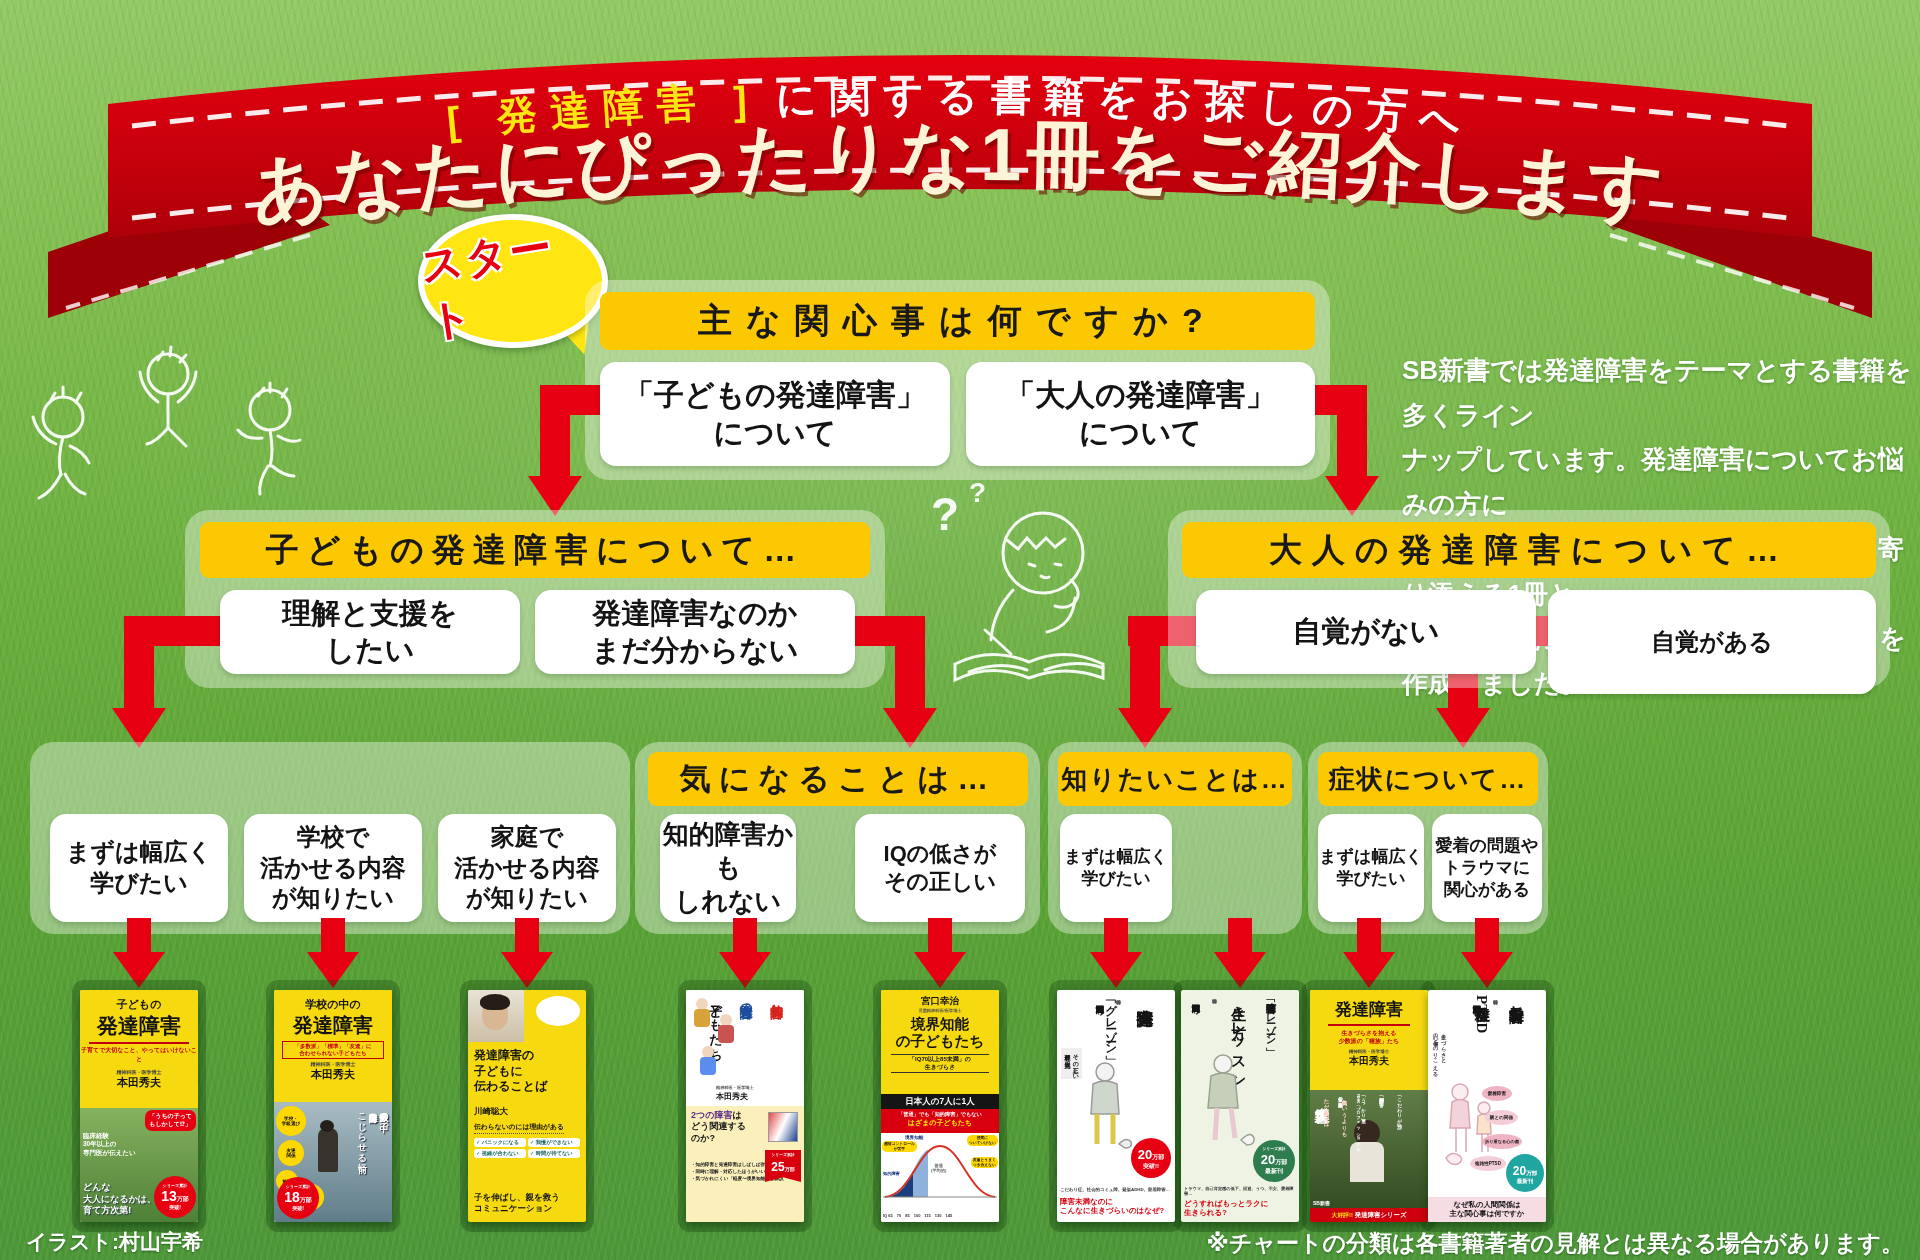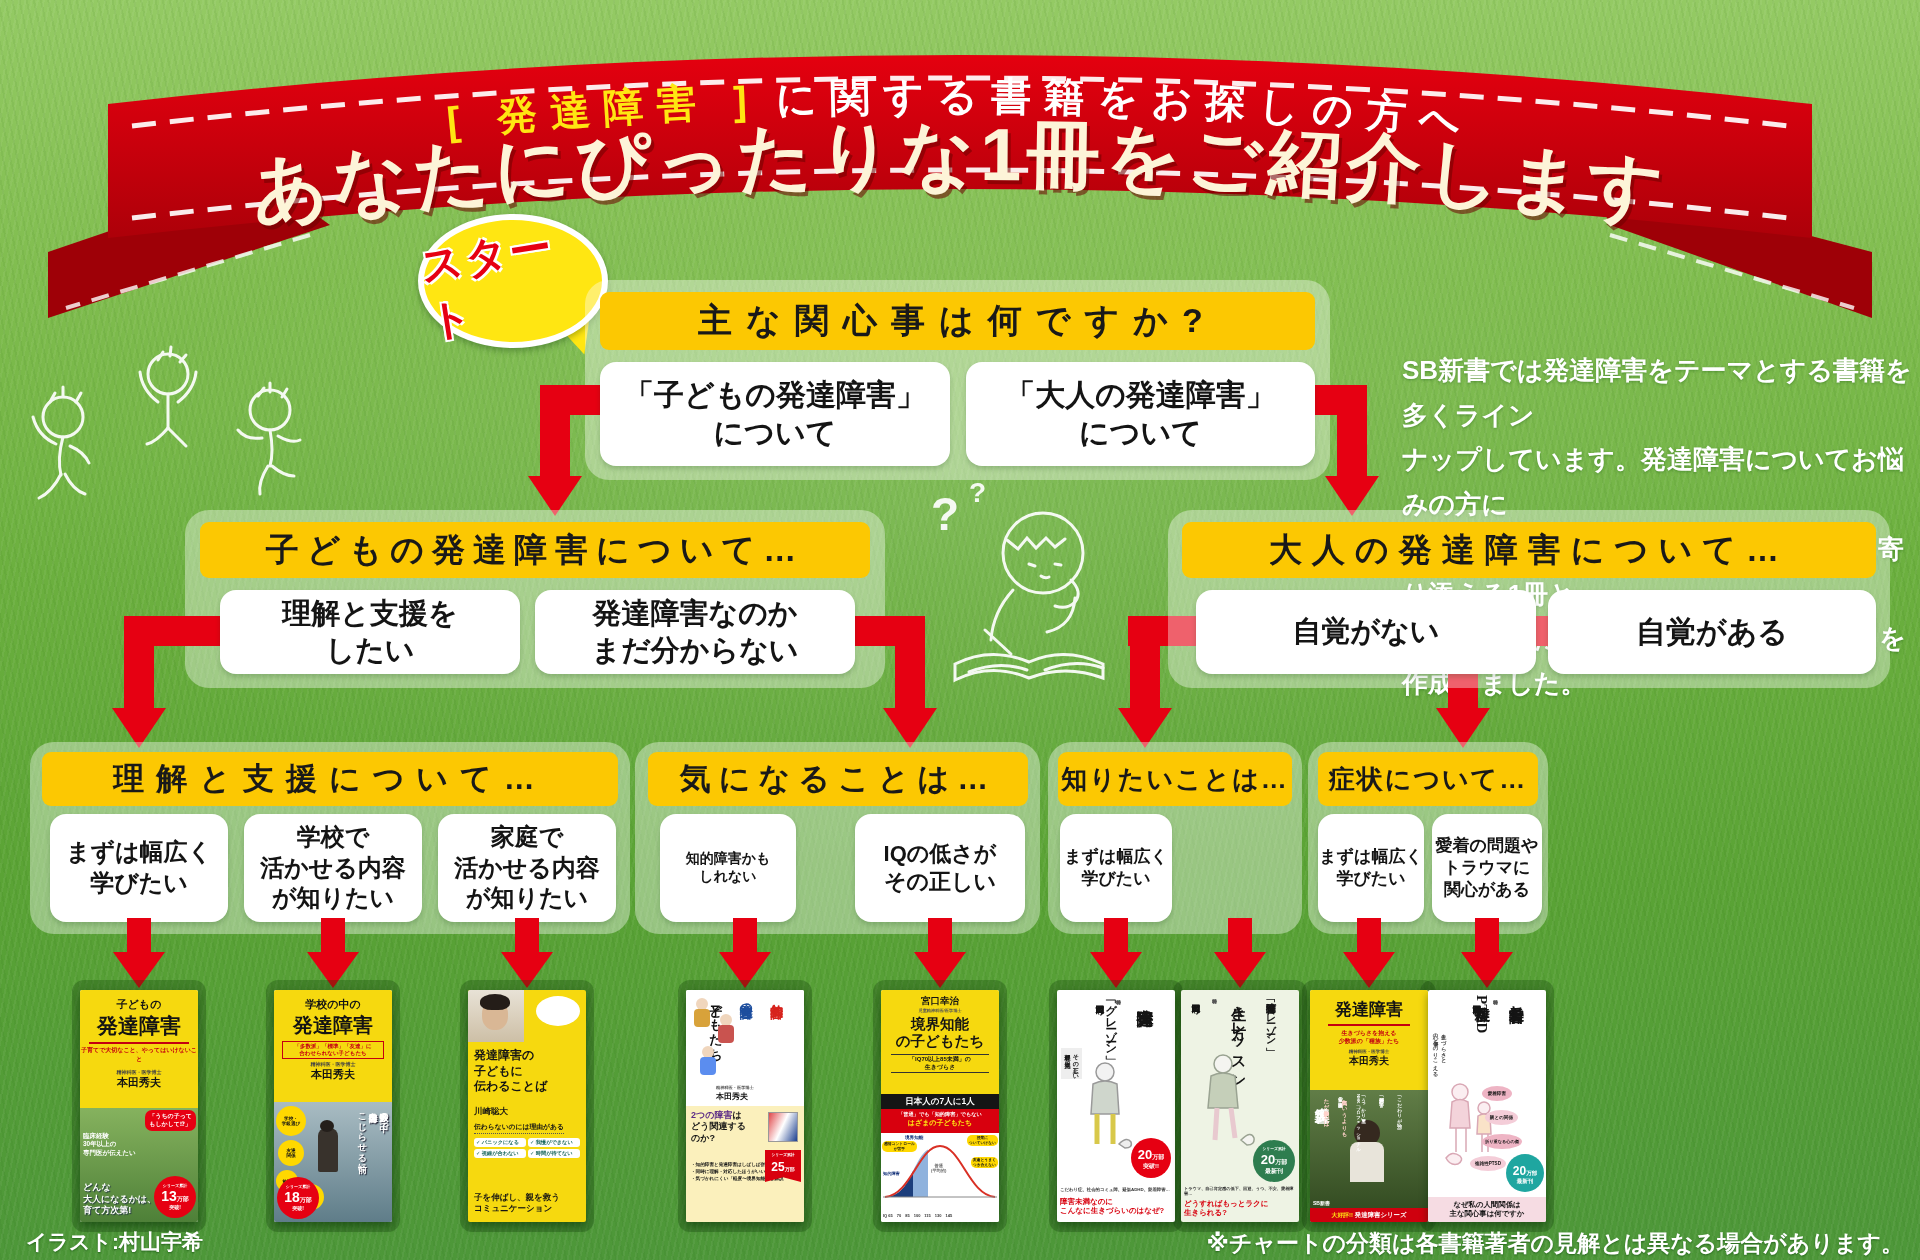--- a/index.html
+++ b/index.html
@@ -142,40 +142,37 @@
   <div class="wbox" style="left:220px;top:590px;width:300px;height:84px;font-size:29px"><span>理解と支援を
 したい</span></div>
   <div class="wbox" style="left:535px;top:590px;width:320px;height:84px;font-size:29px"><span>発達障害なのか
 まだ分からない</span></div>
 
   <div class="panel" style="left:1168px;top:510px;width:722px;height:178px"></div>
   <div class="yhead" style="left:1182px;top:522px;width:694px;height:56px;font-size:33px;letter-spacing:10px">
       <span>大人の発達障害について…</span>
     </div>
   <div class="wbox" style="left:1196px;top:590px;width:340px;height:84px;font-size:29px"><span>自覚がない</span></div>
-  <div class="wbox" style="left:1548px;top:590px;width:328px;height:84px;font-size:30px"><span>自覚がある</span></div>
+  <div class="wbox" style="left:1548px;top:590px;width:328px;height:104px;font-size:24px"><span>自覚がある</span></div>
 
   <div class="panel" style="left:30px;top:742px;width:600px;height:192px"></div>
-  <div class="yhead" style="left:42px;top:752px;width:576px;height:54px;font-size:31px;letter-spacing:12px">
-      <span>理解と支援について…</span>
-    </div>
   <div class="wbox" style="left:50px;top:814px;width:178px;height:108px;font-size:24px"><span>まずは幅広く
 学びたい</span></div>
   <div class="wbox" style="left:244px;top:814px;width:178px;height:108px;font-size:24px"><span>学校で
 活かせる内容
 が知りたい</span></div>
   <div class="wbox" style="left:438px;top:814px;width:178px;height:108px;font-size:24px"><span>家庭で
 活かせる内容
 が知りたい</span></div>
 
   <div class="panel" style="left:635px;top:742px;width:405px;height:192px"></div>
   <div class="yhead" style="left:648px;top:752px;width:380px;height:54px;font-size:31px;letter-spacing:8px">
       <span>気になることは…</span>
     </div>
-  <div class="wbox" style="left:660px;top:814px;width:136px;height:108px;font-size:14px"><span>知的障害かも
+  <div class="wbox" style="left:660px;top:814px;width:136px;height:108px;font-size:26px"><span>知的障害かも
 しれない</span></div>
   <div class="wbox" style="left:855px;top:814px;width:170px;height:108px;font-size:22px"><span>IQの低さが
 その正しい</span></div>
 
   <div class="panel" style="left:1048px;top:742px;width:254px;height:192px"></div>
   <div class="yhead" style="left:1058px;top:752px;width:234px;height:54px;font-size:26px;letter-spacing:2px">
       <span>知りたいことは…</span>
     </div>
   <div class="wbox" style="left:1060px;top:814px;width:112px;height:108px;font-size:17px"><span>まずは幅広く
 学びたい</span></div>

